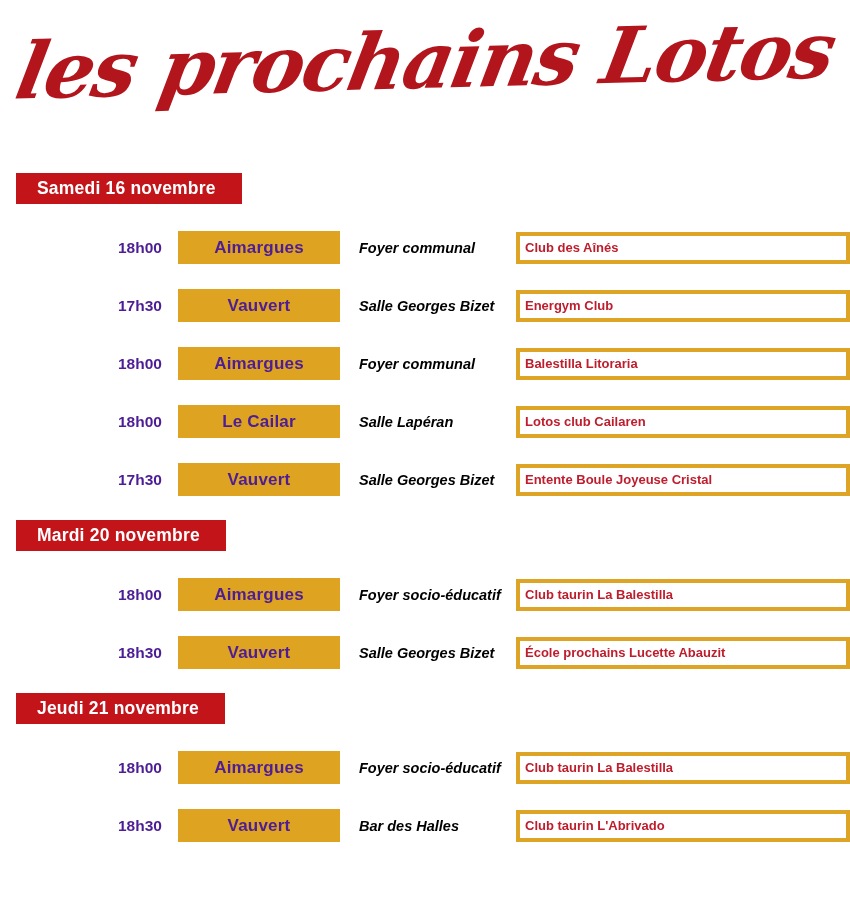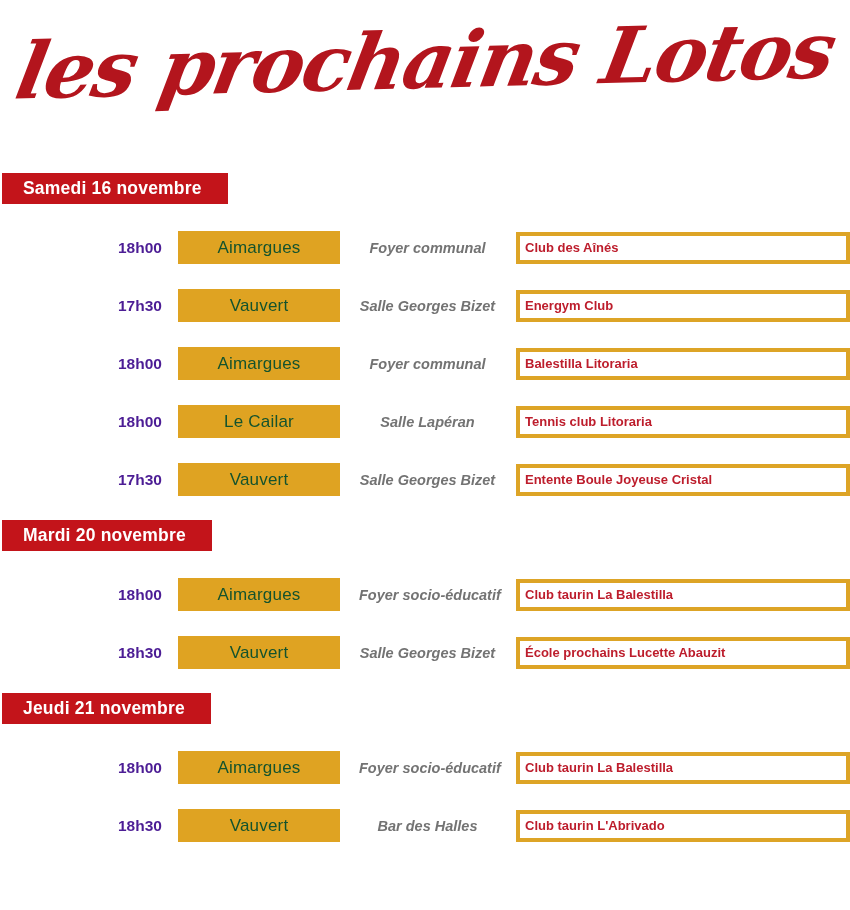--- a/index.html
+++ b/index.html
@@ -16,21 +16,21 @@
     color:#b3151d;
     letter-spacing:-2px;
     transform:skewX(-12deg) rotate(-1.5deg);
     white-space:nowrap;
   }
 
   
   .section { margin-bottom:2px; }
   .date-banner {
     display:inline-block;
-    margin-left:2px;
+    margin-left:16px;
     background:#c3141a;
     color:#ffffff;
     font-weight:bold;
     font-size:17.5px;
     line-height:31px;
     height:31px;
     padding:0 26px 0 21px;
     margin-bottom:26px;
     letter-spacing:0.2px;
   }
@@ -38,28 +38,28 @@
   
   .row { display:flex; align-items:center; height:35px; margin-bottom:23px; }
   .time {
     margin-left:118px; width:60px; flex:none;
     color:#4c1d95; font-weight:bold; font-size:15.5px;
   }
   .place {
     width:162px; height:33px; flex:none;
     background:#dfa322;
     display:flex; align-items:center; justify-content:center;
-    color:#14532d; font-weight:normal; font-size:17px;
+    color:#4c1d95; font-weight:bold; font-size:17px;
     letter-spacing:0.2px;
   }
   .venue {
     width:156px; flex:none;
     padding-left:19px;
-    color:#737373; font-style:italic; font-weight:bold; font-size:14.5px;
-    white-space:nowrap; overflow:visible;text-align:center;
+    color:#000000; font-style:italic; font-weight:bold; font-size:14.5px;
+    white-space:nowrap; overflow:visible;
   }
   .club {
     flex:1; height:32px;
     border:4px solid #dda426;
     background:#ffffff;
     display:flex; align-items:center;
     padding-left:5px;
     color:#bd1d2c; font-weight:bold; font-size:13px;
     white-space:nowrap; overflow:hidden;margin-left:20px;
   }
@@ -91,21 +91,21 @@
   <div class="row">
     <div class="time">18h00</div>
     <div class="place">Aimargues</div>
     <div class="venue">Foyer communal</div>
     <div class="club">Balestilla Litoraria</div>
   </div>
   <div class="row">
     <div class="time">18h00</div>
     <div class="place">Le Cailar</div>
     <div class="venue">Salle Lapéran</div>
-    <div class="club">Tennis club Litoraria</div>
+    <div class="club">Lotos club Cailaren</div>
   </div>
   <div class="row">
     <div class="time">17h30</div>
     <div class="place">Vauvert</div>
     <div class="venue">Salle Georges Bizet</div>
     <div class="club">Entente Boule Joyeuse Cristal</div>
   </div>
 </div>
 
 <div class="section">

